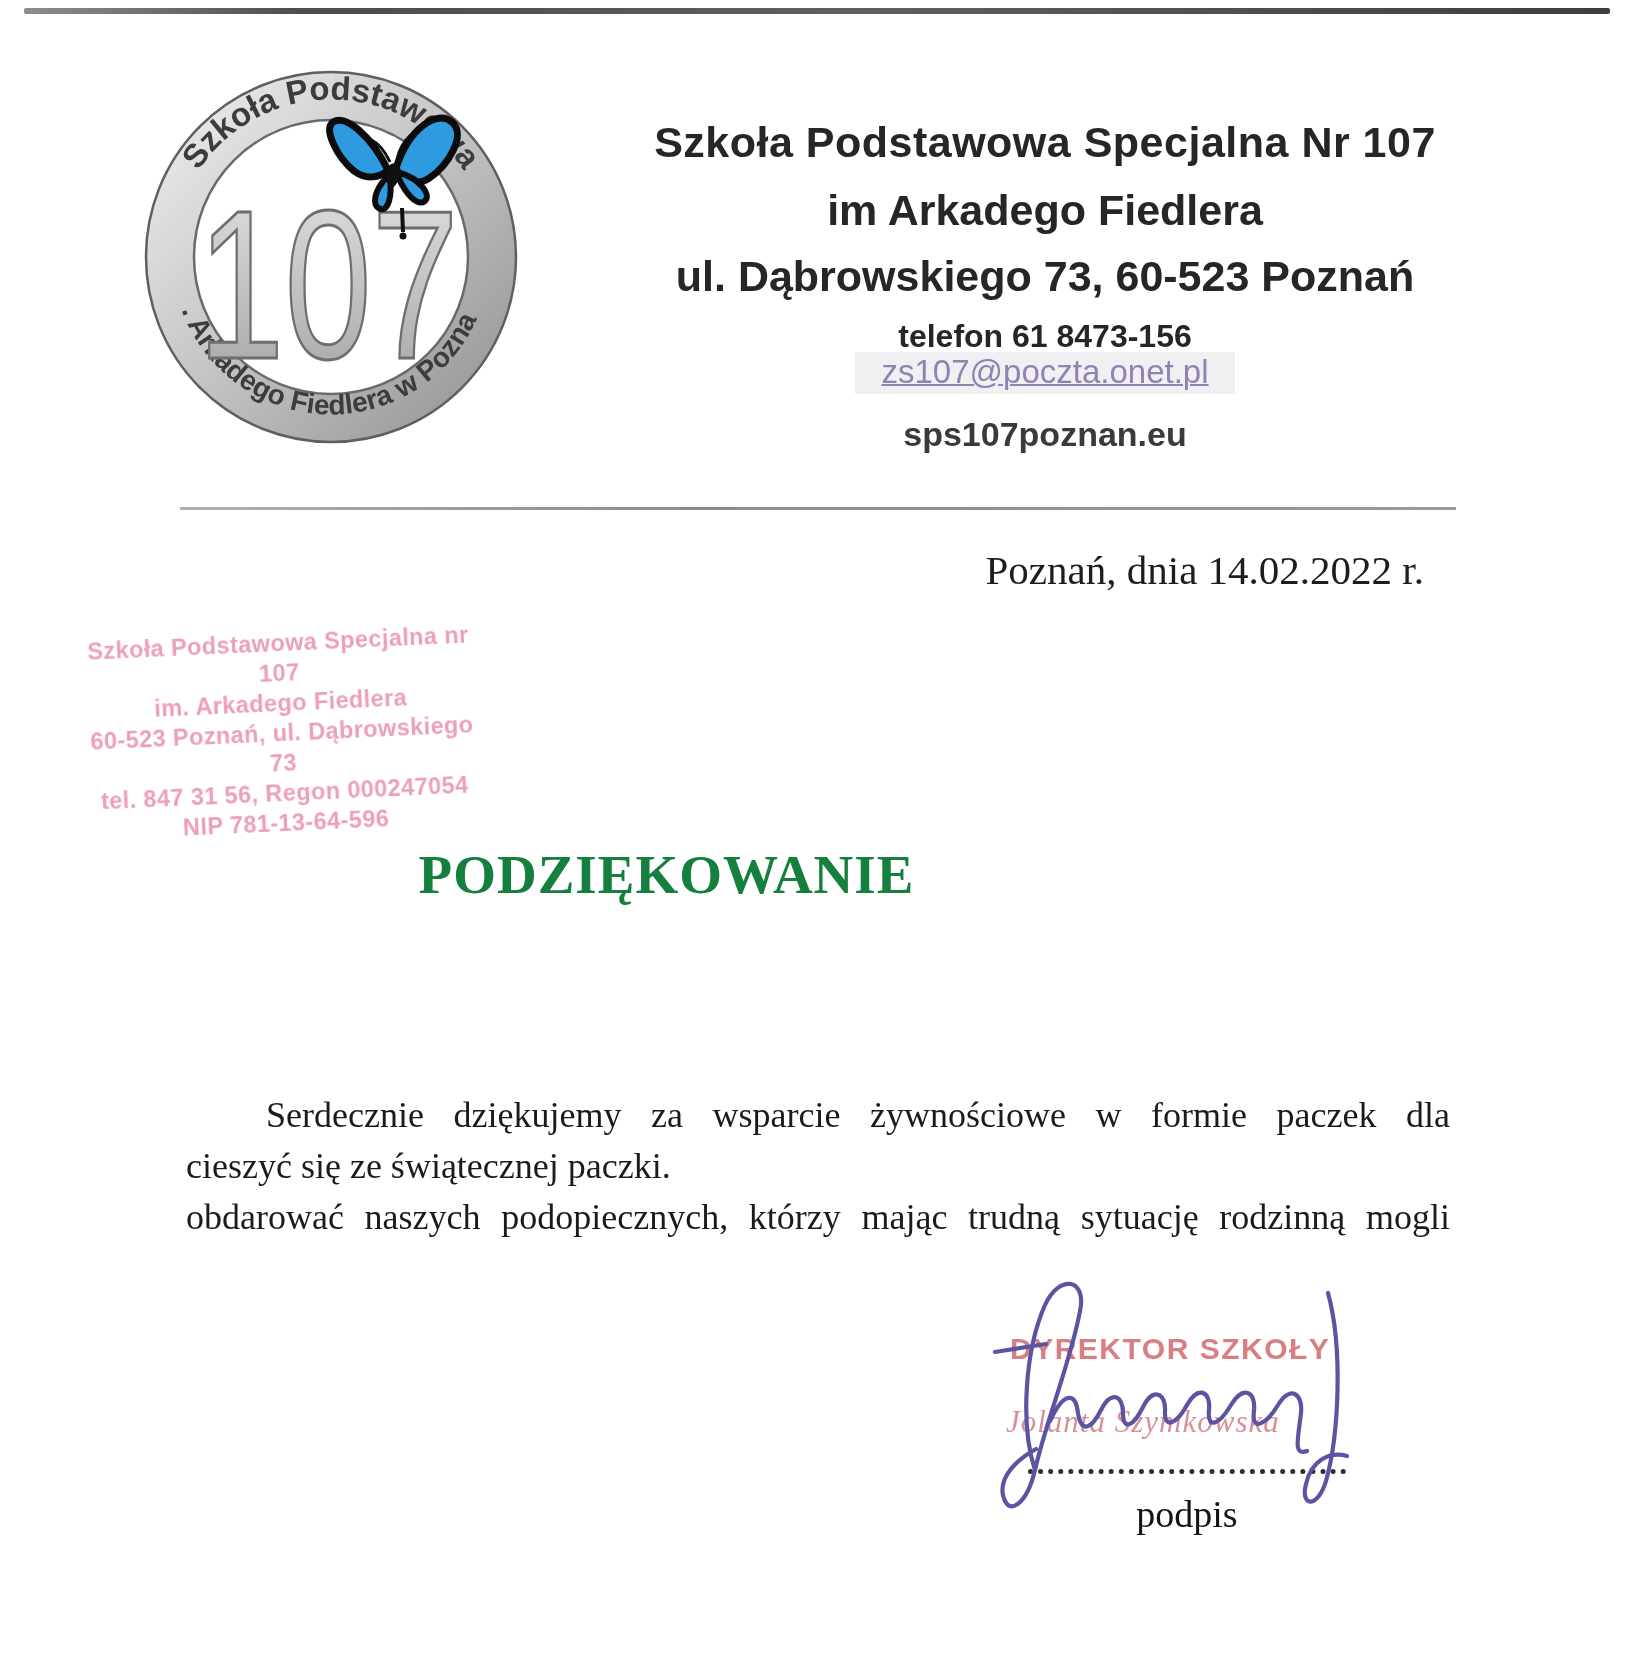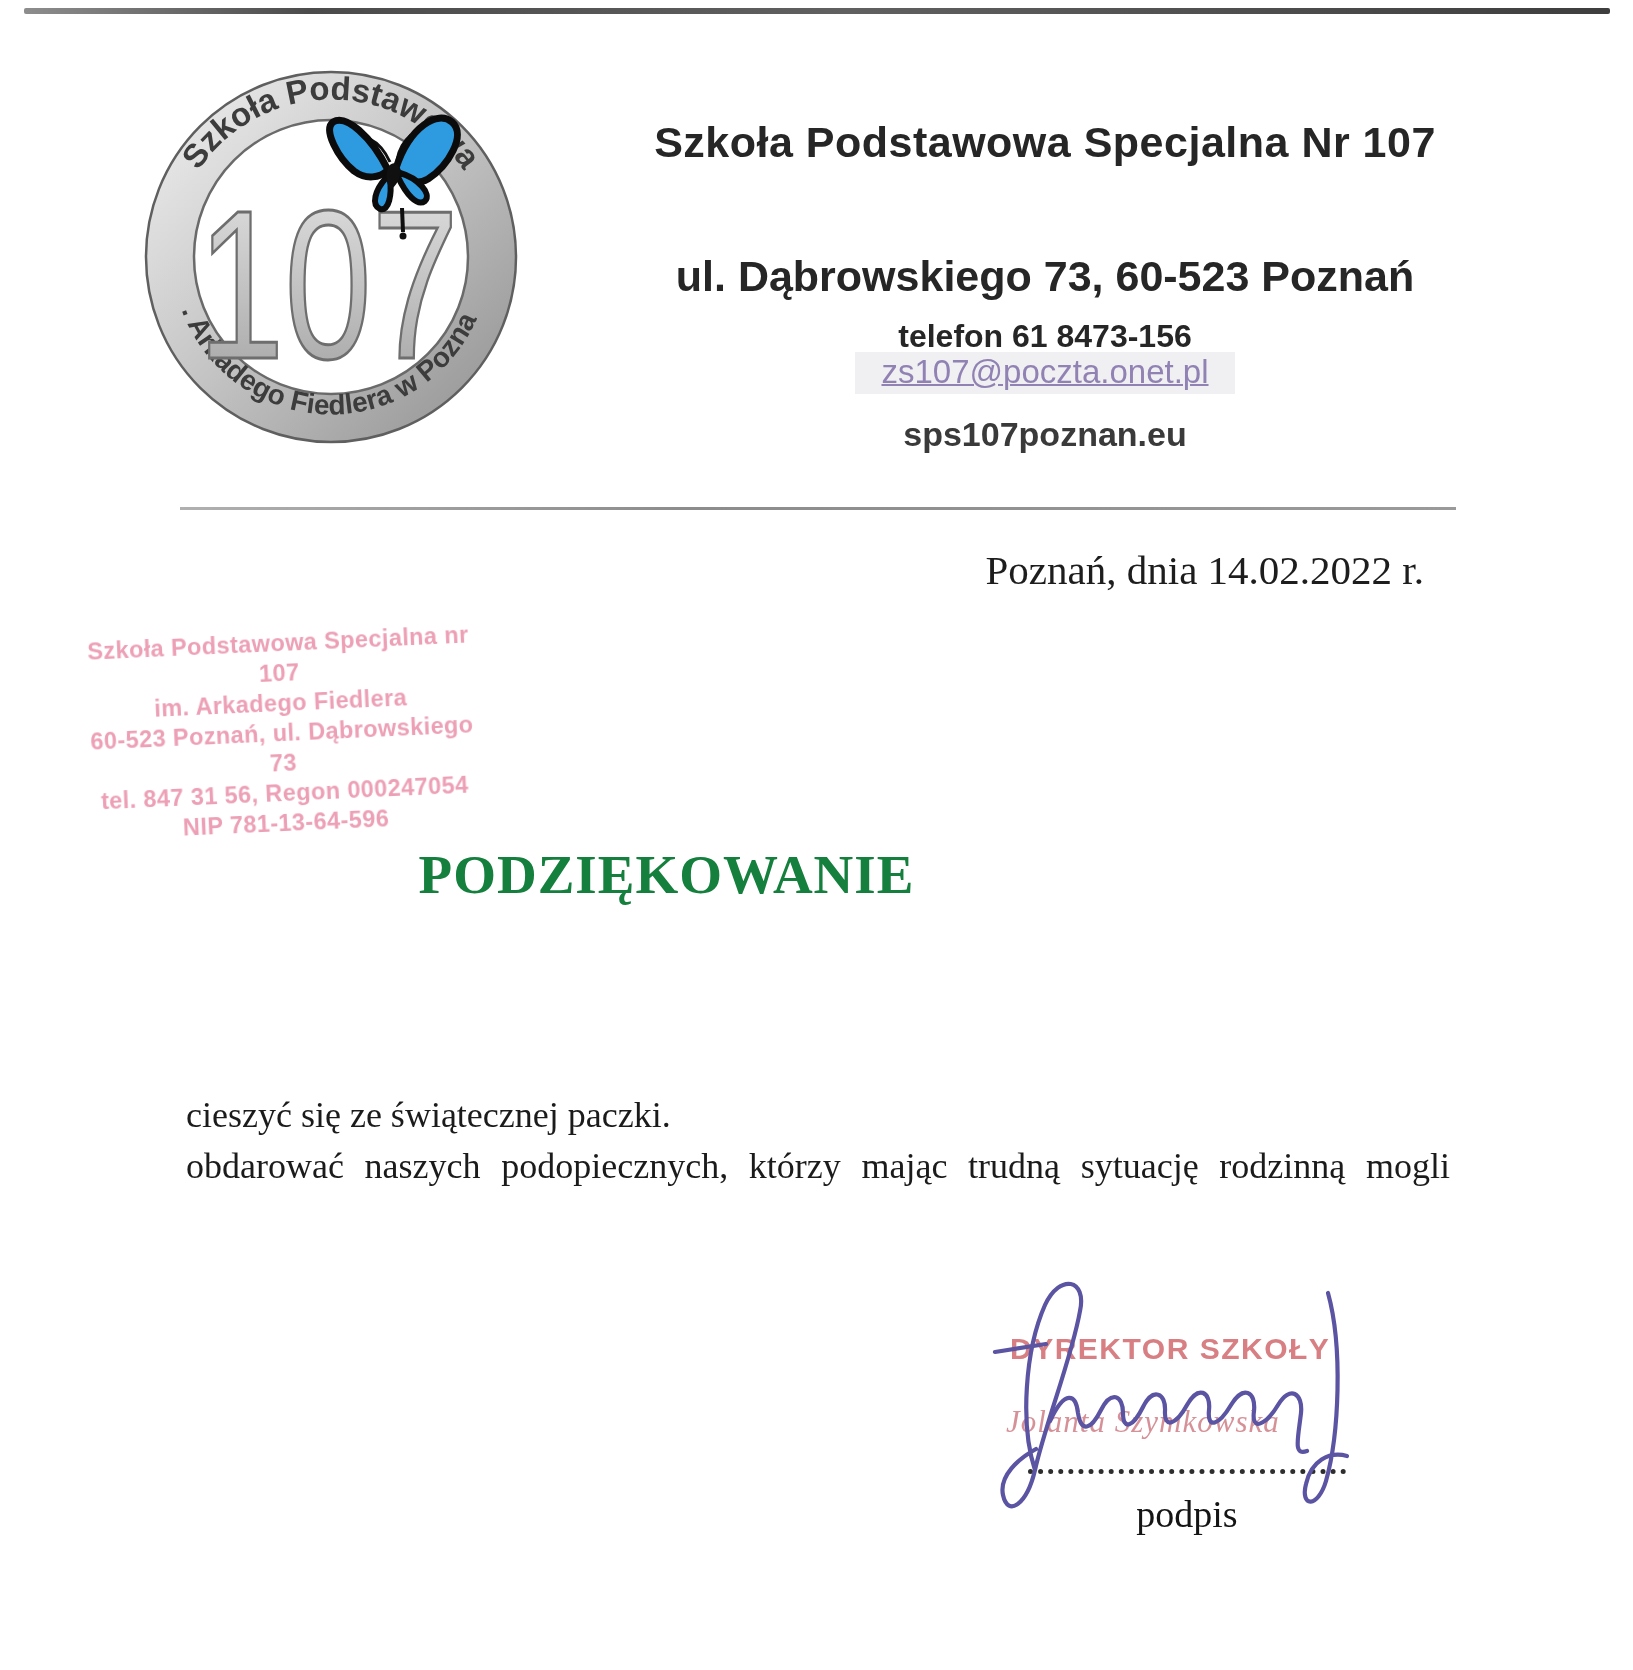--- a/index.html
+++ b/index.html
@@ -116,20 +116,21 @@
         <path d="M246,112 C235,124 231,139 240,143 C249,146 252,128 250,113 Z" fill="#2e9be0" stroke="#0b0b0b" stroke-width="6"></path>
         <path d="M258,111 C266,128 277,141 285,135 C292,128 278,112 260,107 Z" fill="#2e9be0" stroke="#0b0b0b" stroke-width="6"></path>
         <path d="M249,100 C253,95 259,97 260,104 C261,113 255,121 251,123 C246,120 245,106 249,100 Z" fill="#101010"></path>
         <path d="M262,142 L263,166" stroke="#101010" stroke-width="4" fill="none"></path>
         <circle cx="263" cy="170" r="3.5" fill="#101010"></circle>
       </g>
     </svg>
   </div>
 
   <div class="hdr hdr-line1">Szkoła Podstawowa Specjalna Nr 107</div>
+  <div class="hdr hdr-line2">im Arkadego Fiedlera</div>
   <div class="hdr hdr-line3">ul. Dąbrowskiego 73, 60-523 Poznań</div>
   <div class="hdr hdr-phone">telefon 61 8473-156</div>
   <div class="hdr hdr-email">
     <a href="#">zs107@poczta.onet.pl</a>
   </div>
   <div class="hdr hdr-web">sps107poznan.eu</div>
 
   <div class="rule"></div>
 
   <div class="date-line">Poznań, dnia 14.02.2022 r.</div>
@@ -138,20 +139,21 @@
     <div>Szkoła Podstawowa Specjalna nr 107</div>
     <div>im. Arkadego Fiedlera</div>
     <div>60-523 Poznań, ul. Dąbrowskiego 73</div>
     <div>tel. 847 31 56, Regon 000247054</div>
     <div>NIP 781-13-64-596</div>
   </div>
 
   <div class="letter-title">PODZIĘKOWANIE</div>
 
   <div class="body-text">
+    <div class="body-line first">Serdecznie dziękujemy za wsparcie żywnościowe w formie paczek dla</div>
     <div class="body-line last">cieszyć się ze świątecznej paczki.</div>
     <div class="body-line">obdarować naszych podopiecznych, którzy mając trudną sytuację rodzinną mogli</div>
   </div>
 
   <div class="role-stamp">DYREKTOR SZKOŁY</div>
   <div class="name-stamp">Jolanta Szymkowska</div>
   <div class="dotted-line"></div>
   <div class="sig-caption">podpis</div>
 
   <svg class="sig-svg" viewBox="0 0 430 290">

